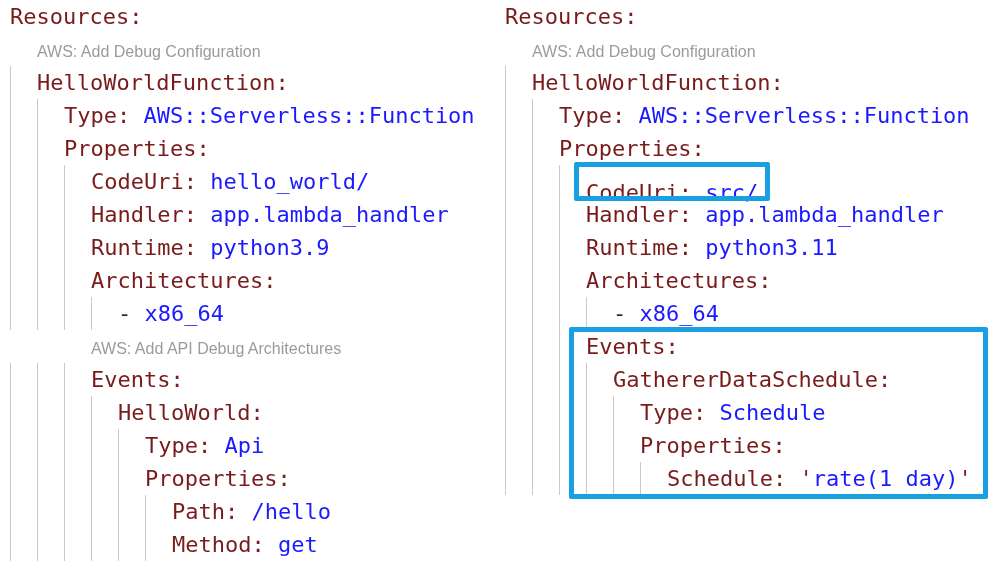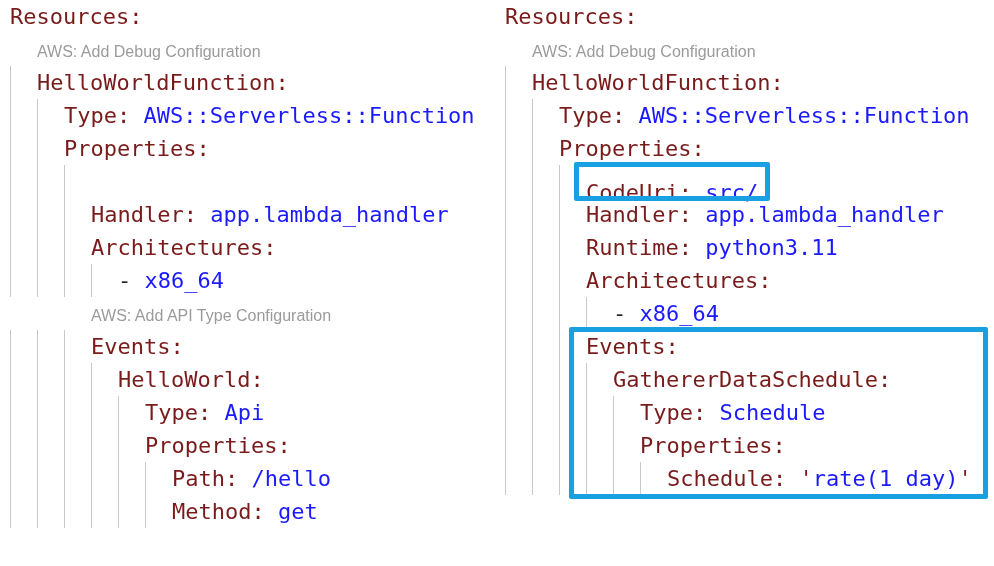--- a/index.html
+++ b/index.html
@@ -32,25 +32,26 @@
 </head>
 <body>
 
 <div class="figure">
   <section class="panel" style="left: 0px; width: 494px;">
       <div class="row"><span class="line-text" style="margin-left: 10px;"><span class="tok-key">Resources:</span></span></div>
       <div class="row"><span class="codelens" style="margin-left: 37px;">AWS: Add Debug Configuration</span></div>
       <div class="row"><span class="guide" style="left: 10px;"></span><span class="line-text" style="margin-left: 37px;"><span class="tok-key">HelloWorldFunction:</span></span></div>
       <div class="row"><span class="guide" style="left: 10px;"></span><span class="guide" style="left: 37px;"></span><span class="line-text" style="margin-left: 64px;"><span class="tok-key">Type:</span><span class="tok-plain"> </span><span class="tok-value">AWS::Serverless::Function</span></span></div>
       <div class="row"><span class="guide" style="left: 10px;"></span><span class="guide" style="left: 37px;"></span><span class="line-text" style="margin-left: 64px;"><span class="tok-key">Properties:</span></span></div>
-      <div class="row"><span class="guide" style="left: 10px;"></span><span class="guide" style="left: 37px;"></span><span class="guide" style="left: 64px;"></span></div>
+      <div class="row"><span class="guide" style="left: 10px;"></span><span class="guide" style="left: 37px;"></span><span class="guide" style="left: 64px;"></span><span class="line-text" style="margin-left: 91px;"><span class="tok-key">CodeUri:</span><span class="tok-plain"> </span><span class="tok-value">hello_world/</span></span></div>
       <div class="row"><span class="guide" style="left: 10px;"></span><span class="guide" style="left: 37px;"></span><span class="guide" style="left: 64px;"></span><span class="line-text" style="margin-left: 91px;"><span class="tok-key">Handler:</span><span class="tok-plain"> </span><span class="tok-value">app.lambda_handler</span></span></div>
+      <div class="row"><span class="guide" style="left: 10px;"></span><span class="guide" style="left: 37px;"></span><span class="guide" style="left: 64px;"></span><span class="line-text" style="margin-left: 91px;"><span class="tok-key">Runtime:</span><span class="tok-plain"> </span><span class="tok-value">python3.9</span></span></div>
       <div class="row"><span class="guide" style="left: 10px;"></span><span class="guide" style="left: 37px;"></span><span class="guide" style="left: 64px;"></span><span class="line-text" style="margin-left: 91px;"><span class="tok-key">Architectures:</span></span></div>
       <div class="row"><span class="guide" style="left: 10px;"></span><span class="guide" style="left: 37px;"></span><span class="guide" style="left: 64px;"></span><span class="guide" style="left: 91px;"></span><span class="line-text" style="margin-left: 118px;"><span class="tok-punct">- </span><span class="tok-value">x86_64</span></span></div>
-      <div class="row"><span class="codelens" style="margin-left: 91px;">AWS: Add API Type Configuration</span></div>
+      <div class="row"><span class="codelens" style="margin-left: 91px;">AWS: Add API Debug Architectures</span></div>
       <div class="row"><span class="guide" style="left: 10px;"></span><span class="guide" style="left: 37px;"></span><span class="guide" style="left: 64px;"></span><span class="line-text" style="margin-left: 91px;"><span class="tok-key">Events:</span></span></div>
       <div class="row"><span class="guide" style="left: 10px;"></span><span class="guide" style="left: 37px;"></span><span class="guide" style="left: 64px;"></span><span class="guide" style="left: 91px;"></span><span class="line-text" style="margin-left: 118px;"><span class="tok-key">HelloWorld:</span></span></div>
       <div class="row"><span class="guide" style="left: 10px;"></span><span class="guide" style="left: 37px;"></span><span class="guide" style="left: 64px;"></span><span class="guide" style="left: 91px;"></span><span class="guide" style="left: 118px;"></span><span class="line-text" style="margin-left: 145px;"><span class="tok-key">Type:</span><span class="tok-plain"> </span><span class="tok-value">Api</span></span></div>
       <div class="row"><span class="guide" style="left: 10px;"></span><span class="guide" style="left: 37px;"></span><span class="guide" style="left: 64px;"></span><span class="guide" style="left: 91px;"></span><span class="guide" style="left: 118px;"></span><span class="line-text" style="margin-left: 145px;"><span class="tok-key">Properties:</span></span></div>
       <div class="row"><span class="guide" style="left: 10px;"></span><span class="guide" style="left: 37px;"></span><span class="guide" style="left: 64px;"></span><span class="guide" style="left: 91px;"></span><span class="guide" style="left: 118px;"></span><span class="guide" style="left: 145px;"></span><span class="line-text" style="margin-left: 172px;"><span class="tok-key">Path:</span><span class="tok-plain"> </span><span class="tok-value">/hello</span></span></div>
       <div class="row"><span class="guide" style="left: 10px;"></span><span class="guide" style="left: 37px;"></span><span class="guide" style="left: 64px;"></span><span class="guide" style="left: 91px;"></span><span class="guide" style="left: 118px;"></span><span class="guide" style="left: 145px;"></span><span class="line-text" style="margin-left: 172px;"><span class="tok-key">Method:</span><span class="tok-plain"> </span><span class="tok-value">get</span></span></div>
     </section>
   <section class="panel" style="left: 495px; width: 499px;">
       <div class="row"><span class="line-text" style="margin-left: 10px;"><span class="tok-key">Resources:</span></span></div>
       <div class="row"><span class="codelens" style="margin-left: 37px;">AWS: Add Debug Configuration</span></div>

